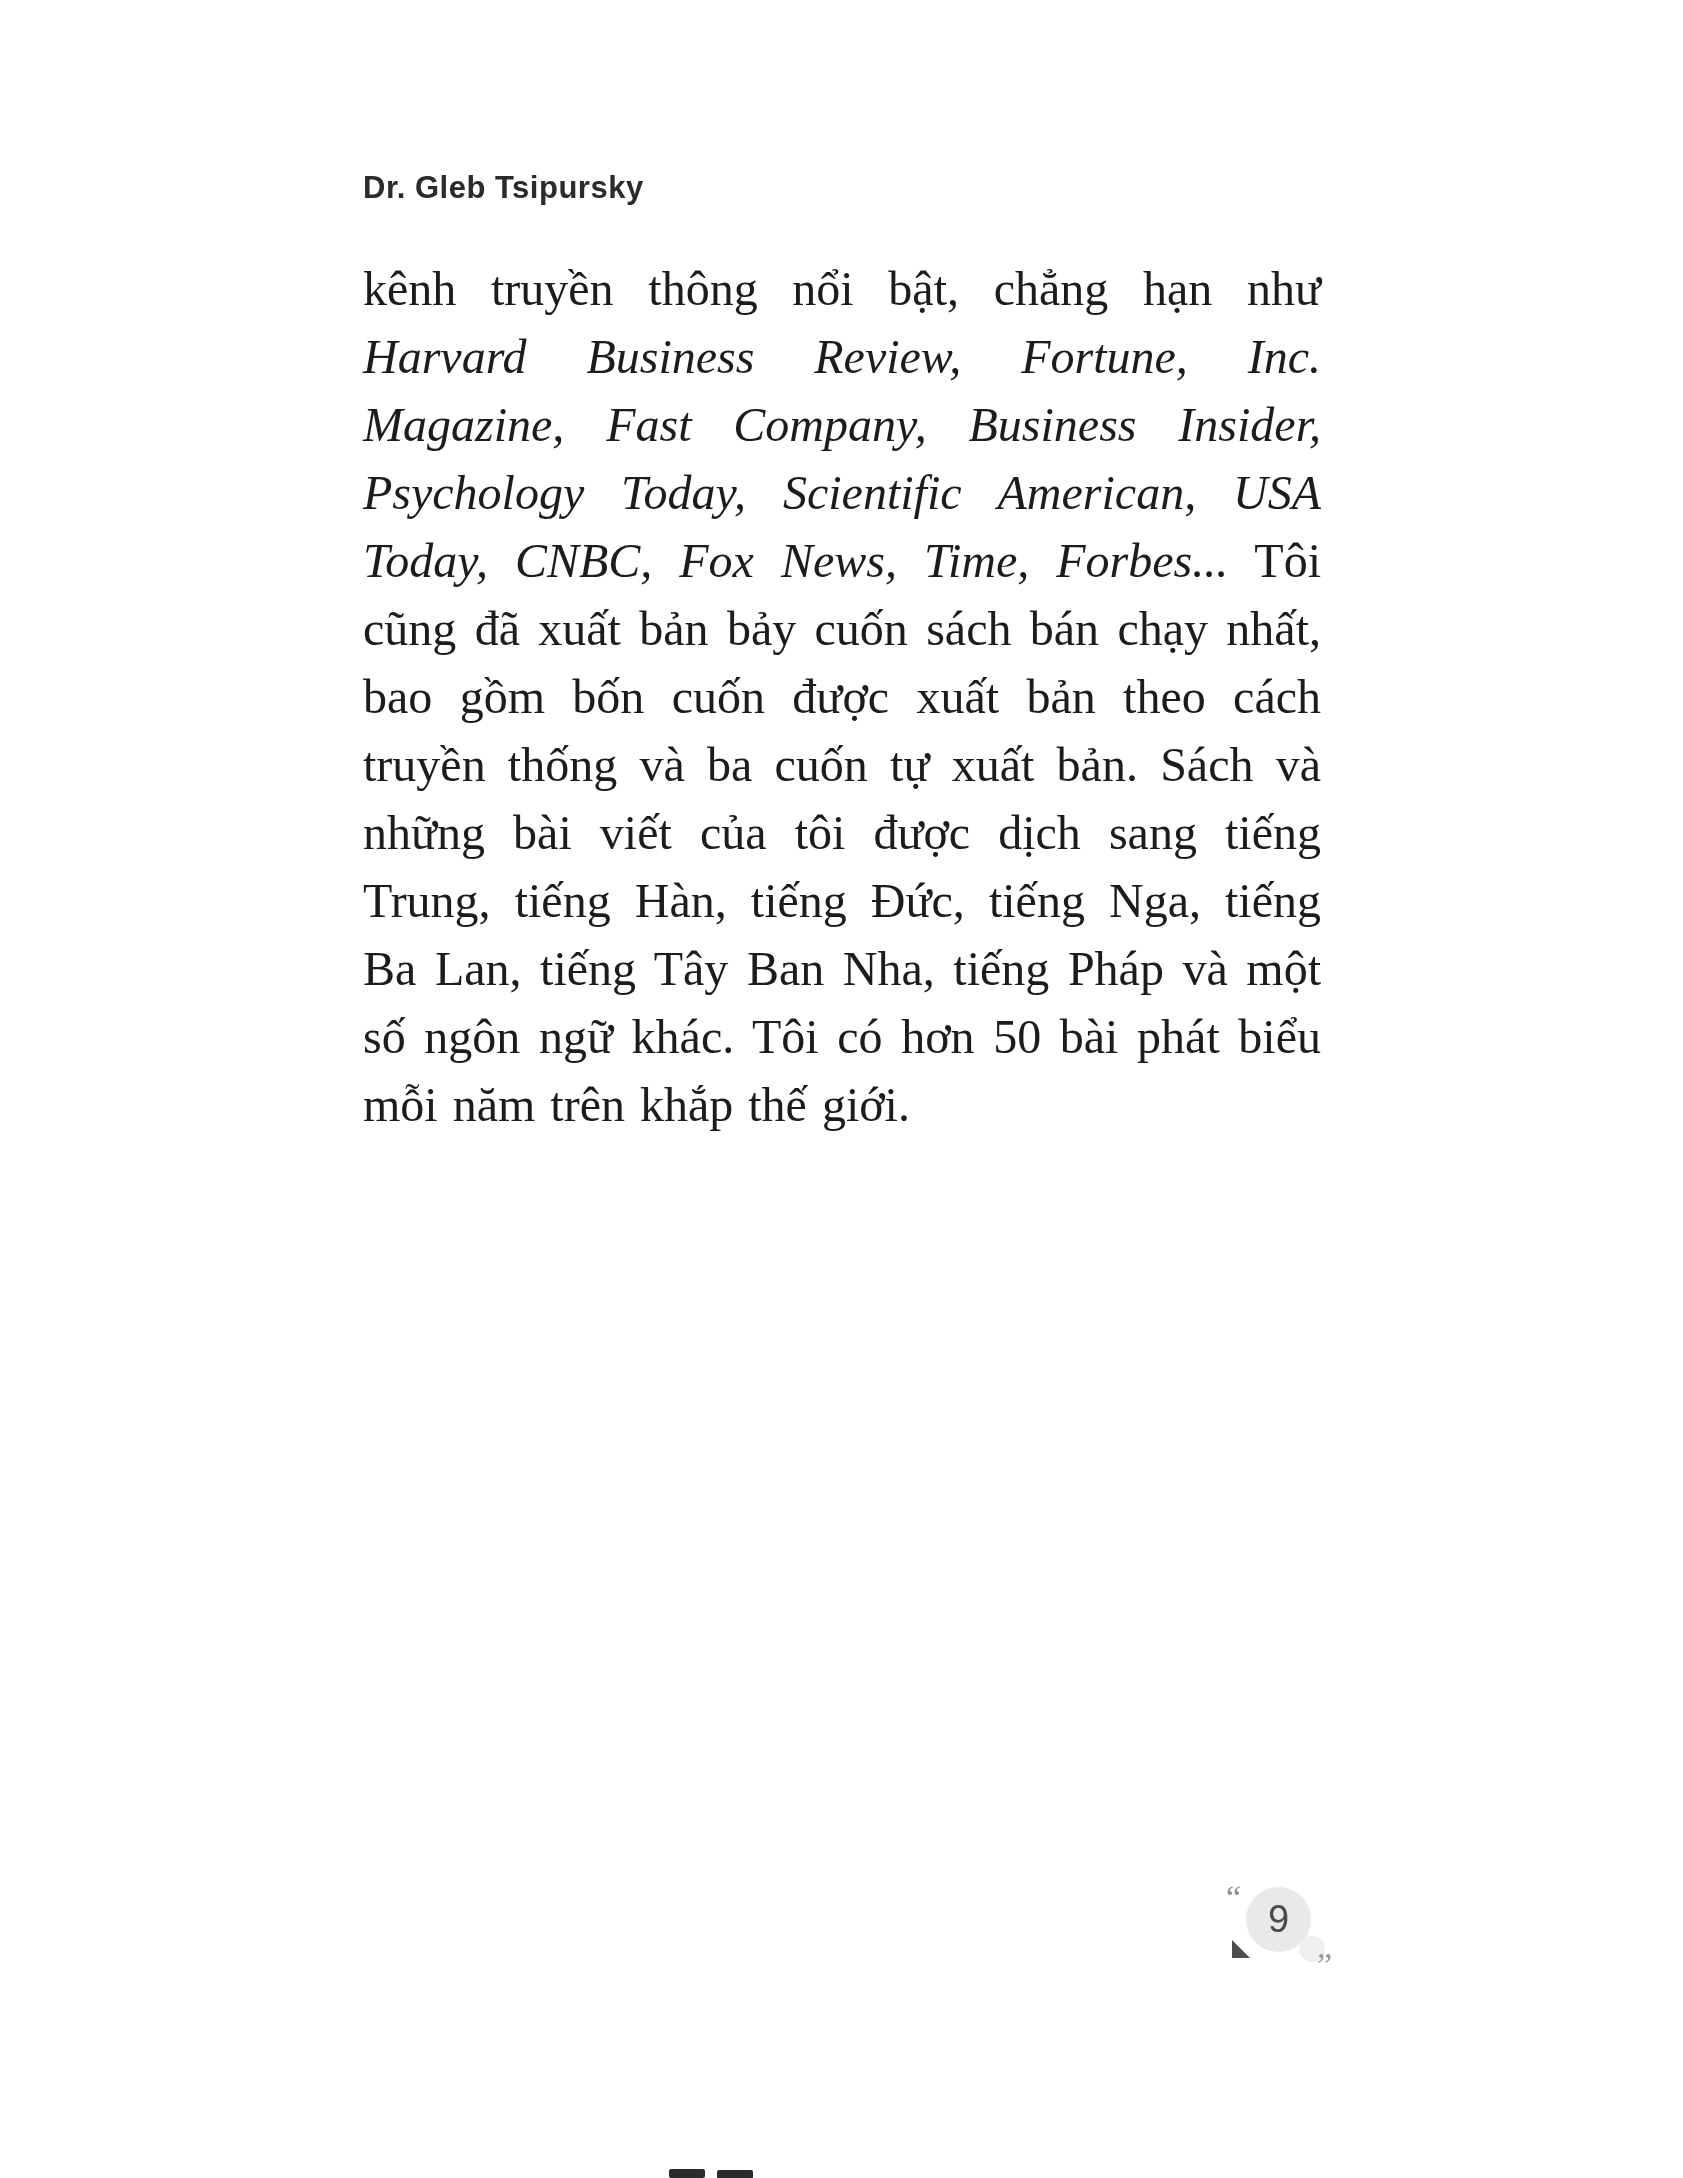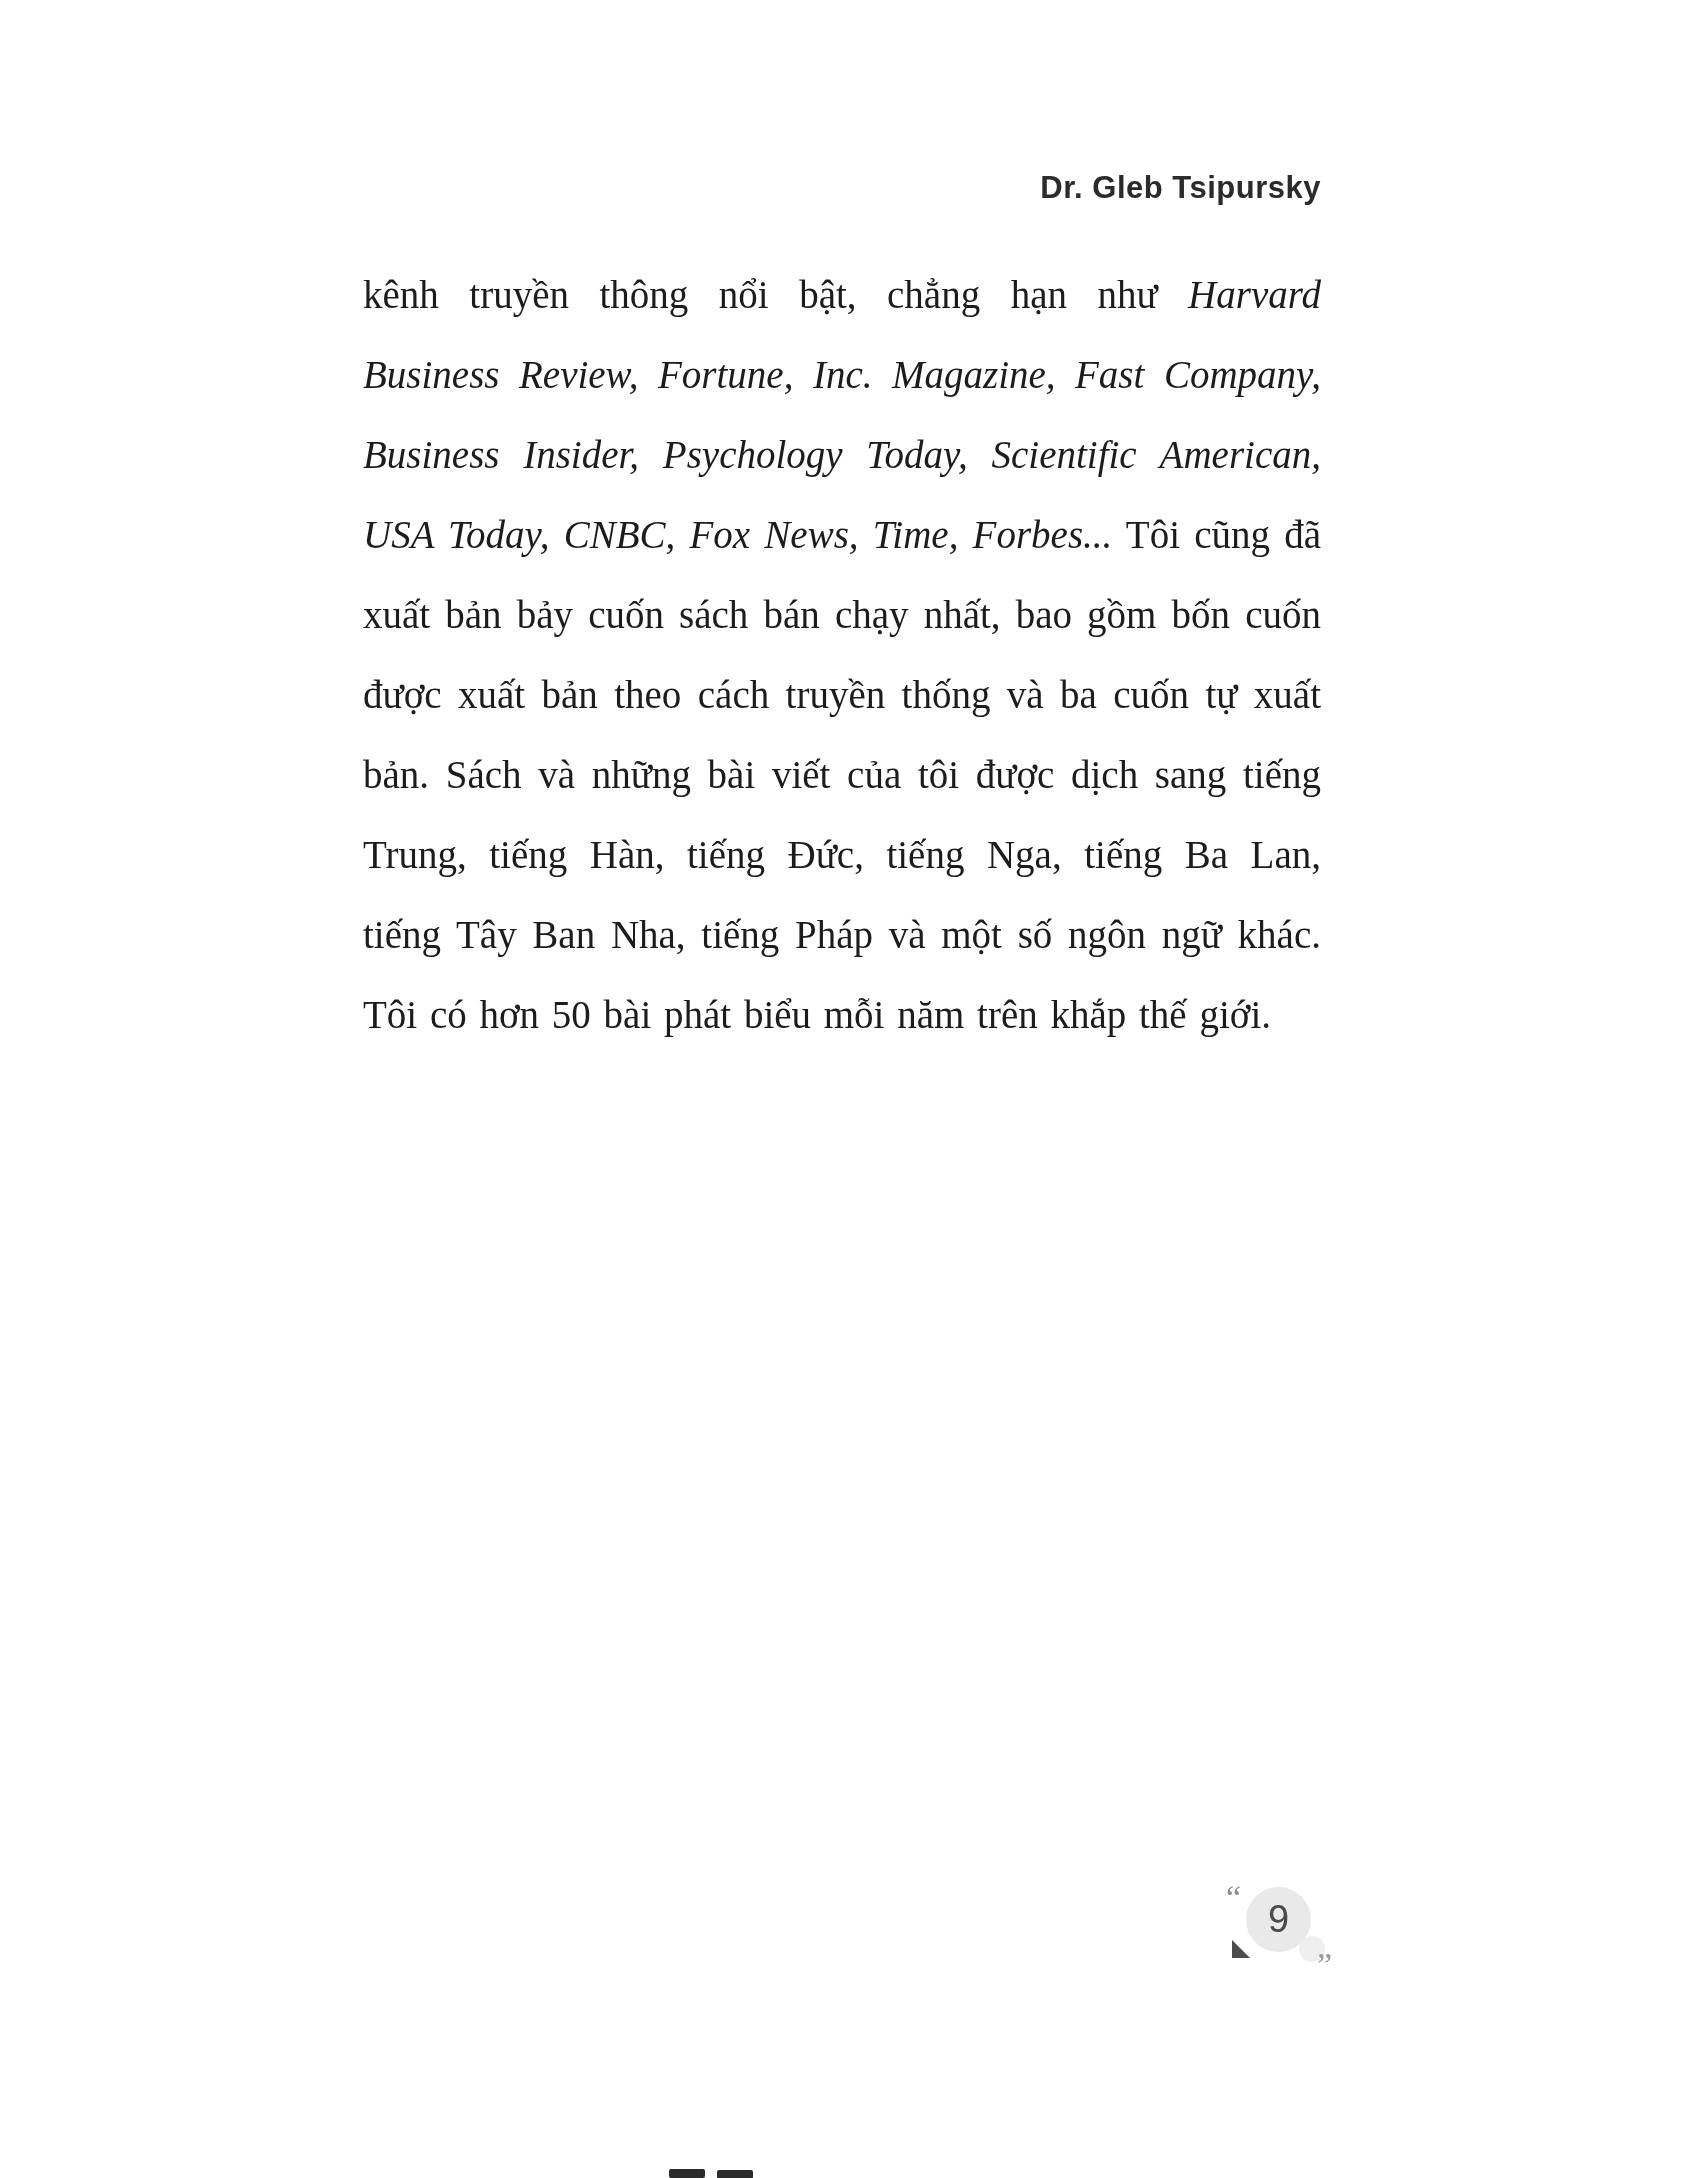--- a/index.html
+++ b/index.html
@@ -14,34 +14,33 @@
     background: #ffffff;
     font-family: "Liberation Serif", serif;
     color: #1c1c1c;
     overflow: hidden;
   }
   .running-header {
     position: absolute;
     top: 170px;
     left: 363px;
     width: 958px;
-    text-align: right;
     font-family: "Liberation Sans", sans-serif;
     font-size: 31px;
     font-weight: 600;
     color: #2b2b2b;
     letter-spacing: 0.5px;
   }
   .body-text {
     position: absolute;
     top: 255px;
     left: 363px;
     width: 958px;
-    font-size: 39px;
-    line-height: 80px;
+    font-size: 48px;
+    line-height: 68px;
     text-align: justify;
     word-spacing: 3px;
   }
   .para { margin: 0; }
   .para.p2 {
     margin-top: 38px;
     text-indent: 95px;
   }
   .seg-italic { font-style: italic; }
 

